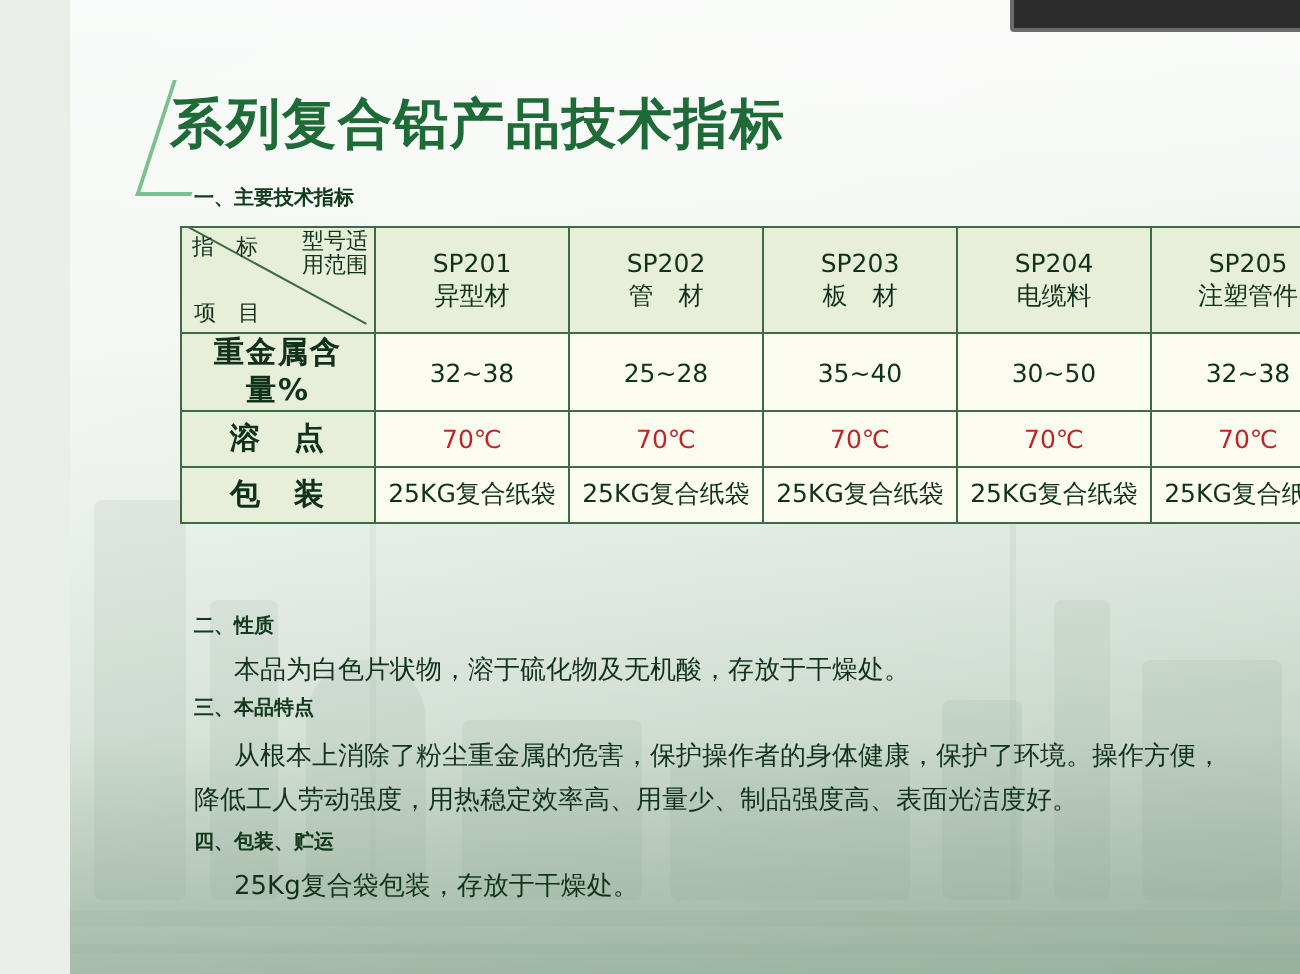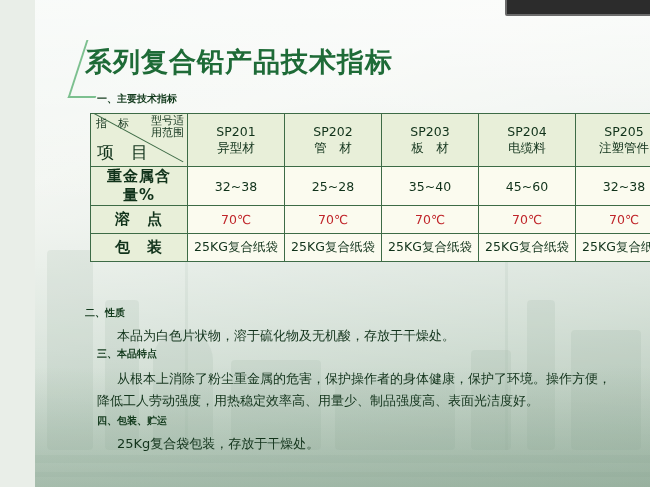--- a/index.html
+++ b/index.html
@@ -142,21 +142,21 @@
   .corner-tr {
     position: absolute;
     right: 3px; top: 1px;
     font-size: 11px;
     line-height: 12px;
     text-align: right;
   }
   .corner-bl {
     position: absolute;
     left: 6px; bottom: 2px;
-    font-size: 17px;
+    font-size: 11px;
   }
   .spec-table th.colhead {
     width: 92px;
     height: 52px;
     background: #e8efd9;
     font-size: 12.5px;
     line-height: 16px;
     padding: 0 2px;
   }
   .spec-table td.rowhead {
@@ -240,21 +240,21 @@
           <div>注塑管件</div>
         </th>
       </tr>
     </thead>
     <tbody>
       <tr>
         <td class="rowhead">重金属含量%</td>
         <td>32~38</td>
         <td>25~28</td>
         <td>35~40</td>
-        <td>45~60</td>
+        <td>30~50</td>
         <td>32~38</td>
       </tr>
       <tr>
         <td class="rowhead">溶　点</td>
         <td class="cell-red">70℃</td>
         <td class="cell-red">70℃</td>
         <td class="cell-red">70℃</td>
         <td class="cell-red">70℃</td>
         <td class="cell-red">70℃</td>
       </tr>
@@ -262,21 +262,21 @@
         <td class="rowhead">包　装</td>
         <td class="cell-bag">25KG复合纸袋</td>
         <td class="cell-bag">25KG复合纸袋</td>
         <td class="cell-bag">25KG复合纸袋</td>
         <td class="cell-bag">25KG复合纸袋</td>
         <td class="cell-bag">25KG复合纸袋</td>
       </tr>
     </tbody>
   </table>
 
-  <div class="sec-heading" style="left:50px; top:306px;font-family:Liberation Mono, monospace;">二、性质</div>
+  <div class="sec-heading" style="left:62px; top:306px;font-family:Liberation Mono, monospace;">二、性质</div>
   <div class="body-text" style="left:82px; top:326px;">本品为白色片状物，溶于硫化物及无机酸，存放于干燥处。</div>
 
   <div class="sec-heading" style="left:62px; top:347px;">三、本品特点</div>
   <div class="body-text" style="left:82px; top:369px;">从根本上消除了粉尘重金属的危害，保护操作者的身体健康，保护了环境。操作方便，</div>
   <div class="body-text" style="left:62px; top:391px;">降低工人劳动强度，用热稳定效率高、用量少、制品强度高、表面光洁度好。</div>
 
   <div class="sec-heading" style="left:62px; top:414px;">四、包装、贮运</div>
   <div class="body-text" style="left:82px; top:434px;">25Kg复合袋包装，存放于干燥处。</div>
 
 </div>

